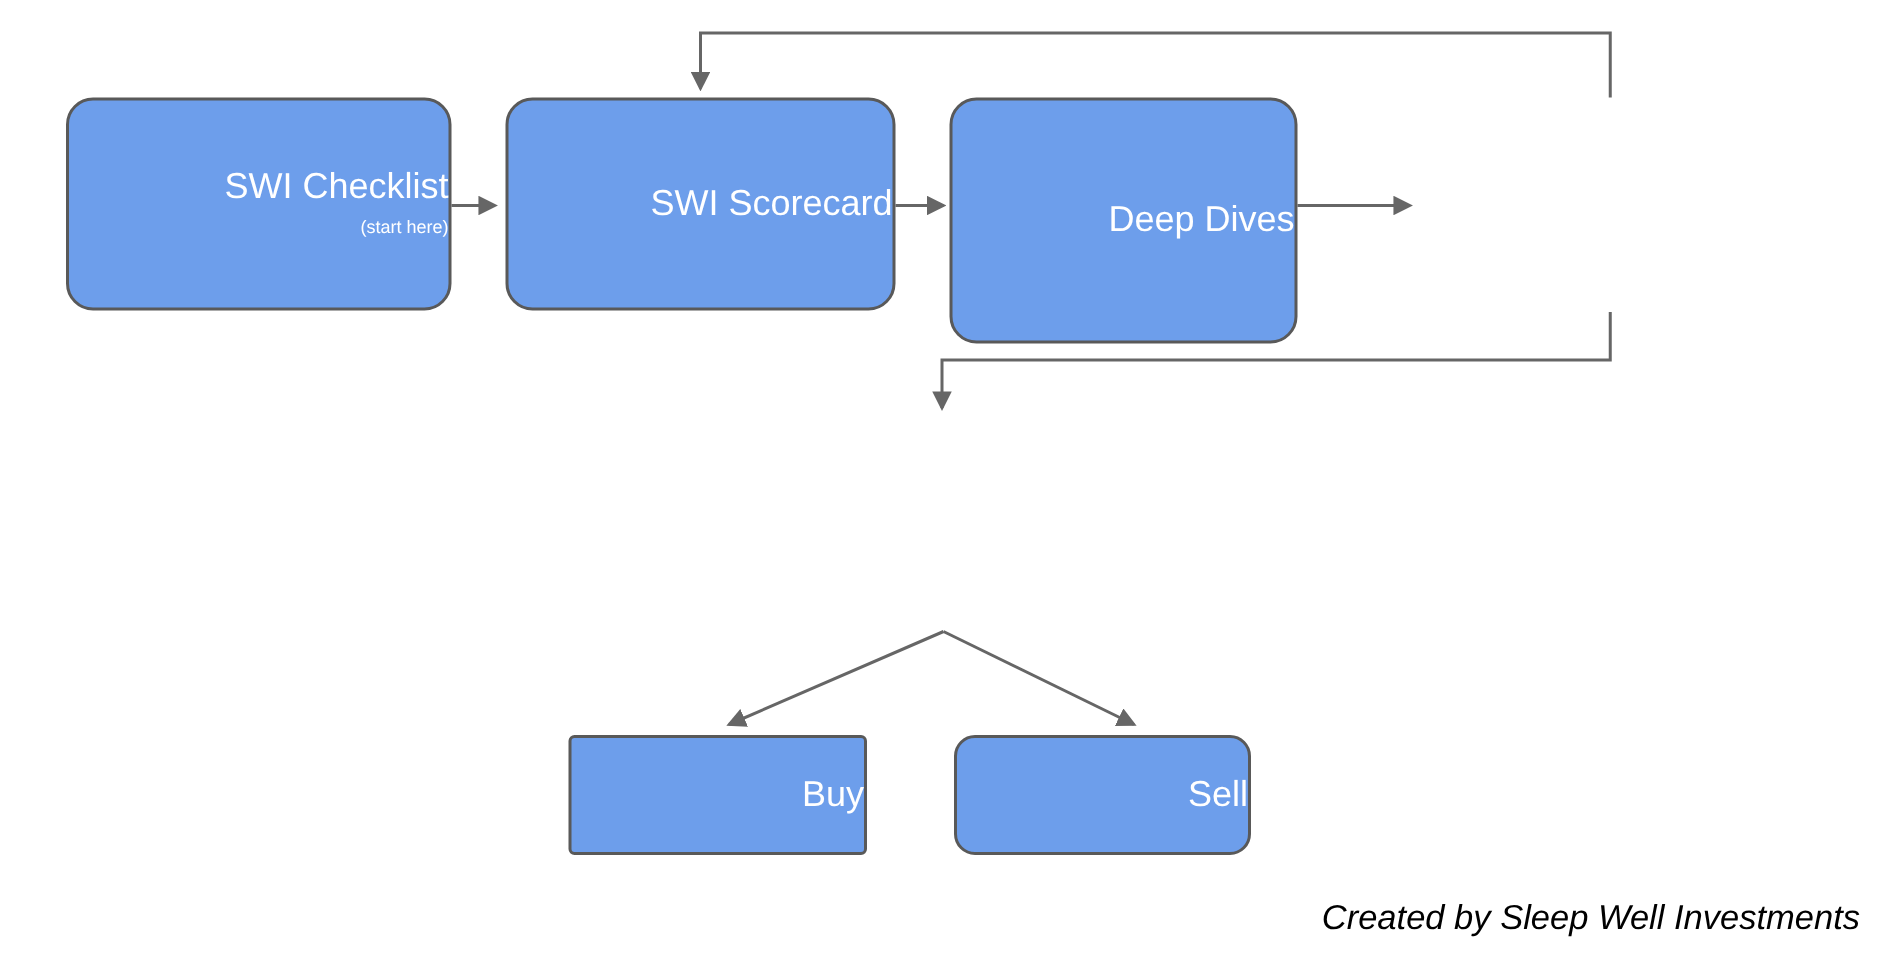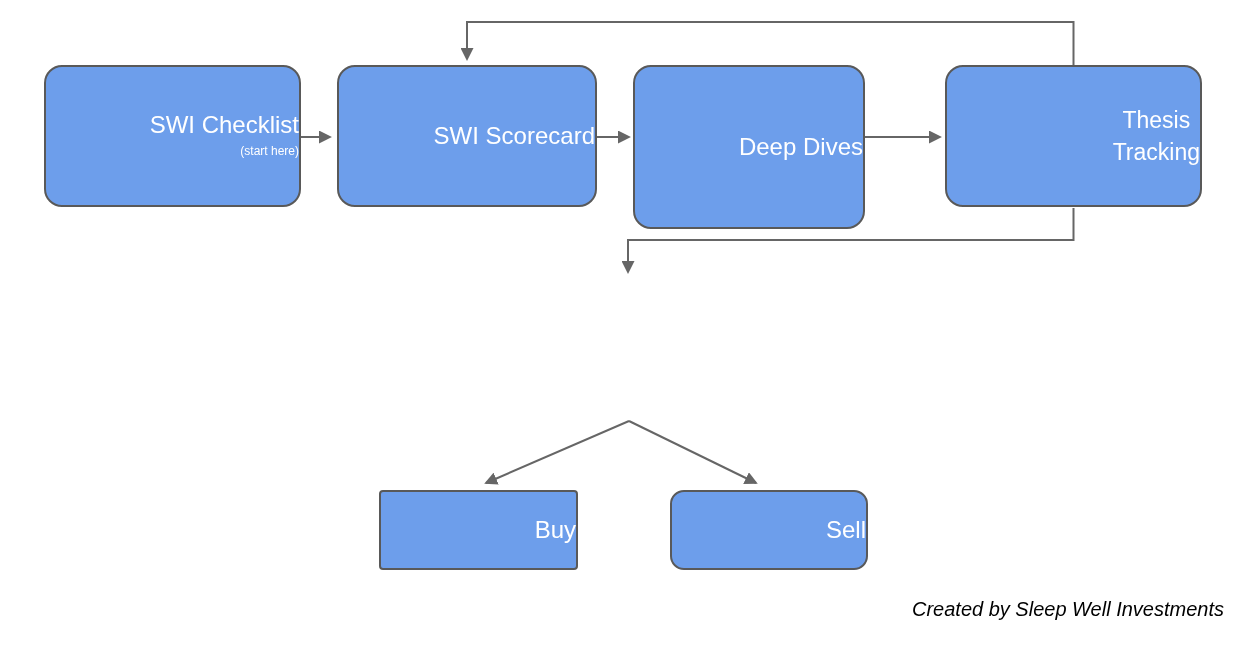--- a/index.html
+++ b/index.html
@@ -33,29 +33,29 @@
     line-height: 31px;
     z-index: 1;
     padding-left: 24px;
   }
   .n-checklist { left: 44px;  top: 65px;  width: 257px; height: 142px; }
   .n-scorecard { left: 337px; top: 65px;  width: 260px; height: 142px; }
   .n-deepdives { left: 633px; top: 65px;  width: 232px; height: 164px; }
   .n-thesis    { left: 945px; top: 65px;  width: 257px; height: 142px; }
   .n-swp       { left: 501px; top: 277px; width: 256px; height: 143px; }
   .n-buy       { left: 379px; top: 490px; width: 199px; height: 80px; border-radius: 4px; }
-  .n-sell      { left: 670px; top: 490px; width: 198px; height: 80px; border-radius: 14px; }
+  .n-sell      { left: 636px; top: 490px; width: 198px; height: 80px; border-radius: 14px; }
   .node-label    { font-size: 24px; line-height: 30px; }
   .node-sublabel { font-size: 12px; line-height: 22px; }
   .node-line     { display: block; font-size: 23px; line-height: 32px; }
   .credit {
     position: absolute;
-    right: 32px;
+    right: 16px;
     top: 598px;
-    font-size: 20px;
+    font-size: 23px;
     font-style: italic;
     color: var(--credit-text, #000000);
     z-index: 1;
     white-space: nowrap;
   }
 </style>
 </head>
 <body>
 
 <div class="canvas">
@@ -81,26 +81,20 @@
   </div>
 
   <div class="node n-scorecard">
     <div class="node-label">SWI Scorecard</div>
   </div>
 
   <div class="node n-deepdives">
     <div class="node-label">Deep Dives</div>
   </div>
 
-  <div class="node n-thesis">
-    <div>
-      <span class="node-line">Thesis</span>
-      <span class="node-line">Tracking</span>
-    </div>
-  </div>
 
 
   <div class="node n-buy">
     <div class="node-label">Buy</div>
   </div>
 
   <div class="node n-sell">
     <div class="node-label">Sell</div>
   </div>
 

